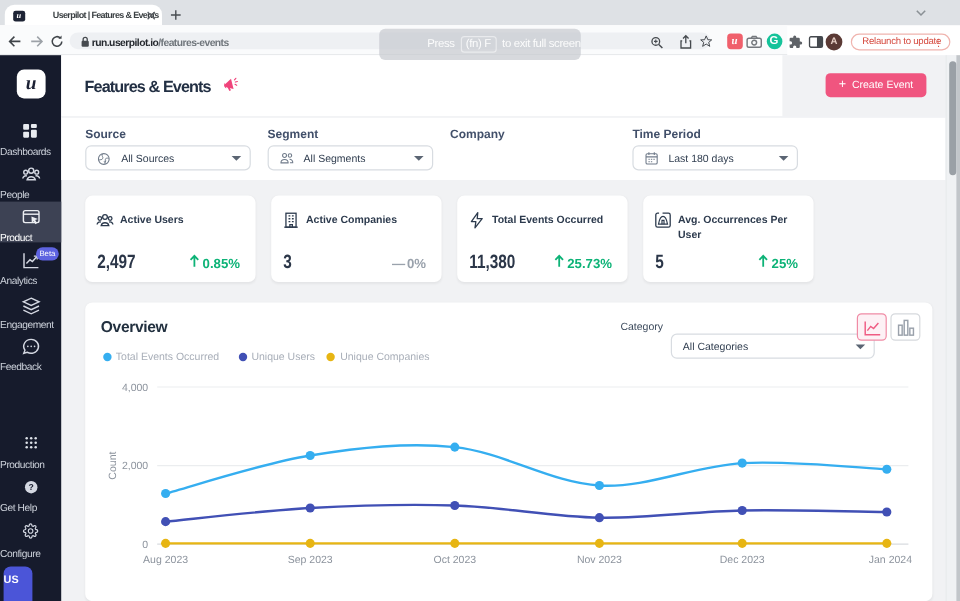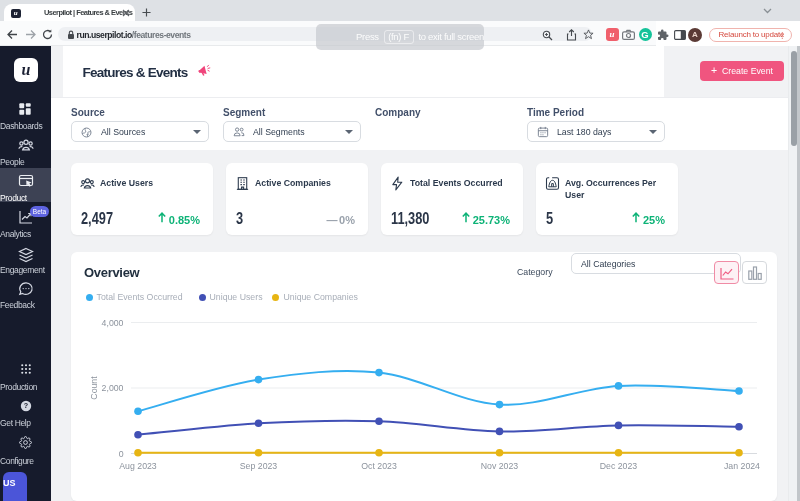--- a/index.html
+++ b/index.html
@@ -23,21 +23,21 @@
 
 #page { left:0; top:46px; width:800px; height:455px; background:#f1f2f4; }
 #sidebar { left:0; top:0; width:51px; height:455px; background:#161b2c; }
 .navlabel { position:absolute; width:51px; text-align:left; font-size:8.5px; letter-spacing:-0.35px; color:#ccd1da; }
 .nicon { position:absolute; left:17.5px; }
 #logo { left:14px; top:12px; width:24px; height:24px; background:#fff; border-radius:6px; color:#1c2134; font-family:"Liberation Serif",serif; font-style:italic; font-weight:bold; font-size:16px; text-align:center; line-height:23px; }
 #activeitem { left:0; top:121.5px; width:51px; height:34px; background:#3d4254; }
 #betabadge { left:30px; top:159.5px; width:19px; height:11px; background:#5e63e0; border-radius:5.5px; color:#fff; font-size:6.5px; text-align:center; line-height:11px; }
 #usavatar { left:3px; top:426px; width:23.5px; height:40px; background:#4b55d8; border-radius:6px; color:#fff; font-weight:bold; font-size:9px; text-align:left; line-height:23px; }
 #main { left:51px; top:0; width:737px; height:455px; }
-#header { left:12px; top:0; width:601px; height:51px; background:#fff; }
+#header { left:0; top:0; width:601px; height:51px; background:#fff; }
 #htitle { left:19.5px; top:19px; font-size:13.5px; letter-spacing:-0.75px; font-weight:bold; color:#222f43; }
 #createbtn { left:637px; top:15px; width:84px; height:19.5px; background:#f0557f; border-radius:4px; color:#fff; font-size:8.75px; text-align:center; line-height:19.5px; }
 #filters { left:0; top:51px; width:737px; height:53px; background:#fff; border-top:1px solid #ecedf0; }
 .flabel { position:absolute; top:9px; font-size:10px; font-weight:bold; color:#42506a; }
 .dd { position:absolute; height:21px; background:#fff; border:1px solid #d8dce1; border-radius:5px; }
 .ddtext { position:absolute; left:29px; top:5px; font-size:8.75px; color:#334052; }
 .caret { position:absolute; right:7.5px; top:8px; width:0; height:0; border-left:4px solid transparent; border-right:4px solid transparent; border-top:4.6px solid #5b6573; }
 .dicon { position:absolute; left:9px; top:4.5px; }
 
 .card { position:absolute; width:142px; height:72px; background:#fff; border-radius:6px; box-shadow:0 1px 2px rgba(27,31,35,.06); }
@@ -284,21 +284,21 @@
       <div class="ctitle" style="width:102px;">Avg. Occurrences Per User</div>
       <div class="cnum">5</div>
       <div class="cchange"><svg class="carrow" width="8" height="11" viewBox="0 0 8 11">
             <path d="M4,10.2 V2 M0.8,4.6 L4,1.2 L7.2,4.6" stroke="#0db377" stroke-width="1.5" fill="none"></path>
           </svg>25%</div>
     </div>
 
     <div class="abs" id="overview">
       <div class="abs" id="ovtitle">Overview</div>
       <div class="abs" style="left:446px;top:14.5px;font-size:8.75px;color:#3c4a5c;">Category</div>
-      <div class="dd" style="left:488px;top:1px;width:170px;margin-left:12px;">
+      <div class="dd" style="left:488px;top:26px;width:170px;">
           <span class="ddtext" style="left:9px;">All Categories</span>
           <span class="caret"></span>
         </div>
       <div class="toggle" style="left:643px;border:1px solid #f08ba5;background:#fdf1f5;">
         <svg style="left:4.5px;top:4.5px" width="14" height="13" viewBox="0 0 14 13" fill="none" stroke="#ef5c83" stroke-width="1.2">
             <path d="M1,1 V12 H13.5"></path>
             <path d="M2.8,8.5 L5.6,5 L8,6.8 L12,2.2"></path>
           </svg>
       </div>
       <div class="toggle" style="left:671px;border:1px solid #d6d9dd;background:#fff;">

